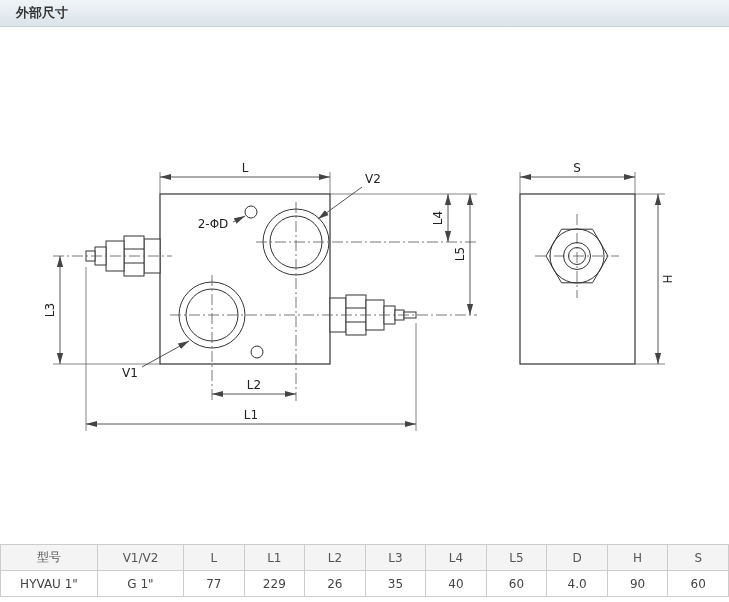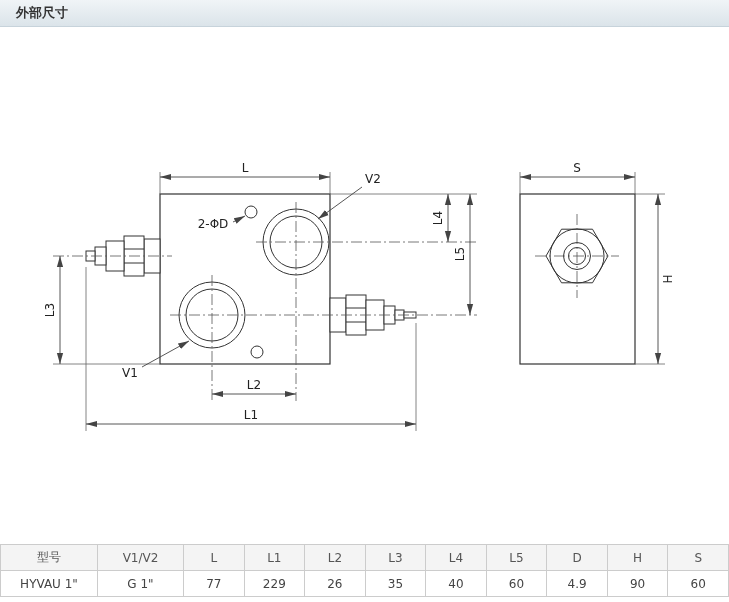--- a/index.html
+++ b/index.html
@@ -204,20 +204,20 @@
     <tbody>
       <tr>
         <td>HYVAU 1"</td>
         <td>G 1"</td>
         <td>77</td>
         <td>229</td>
         <td>26</td>
         <td>35</td>
         <td>40</td>
         <td>60</td>
-        <td>4.9</td>
+        <td>4.0</td>
         <td>90</td>
         <td>60</td>
       </tr>
     </tbody>
   </table>
 
 </div>
 
 </body></html>

